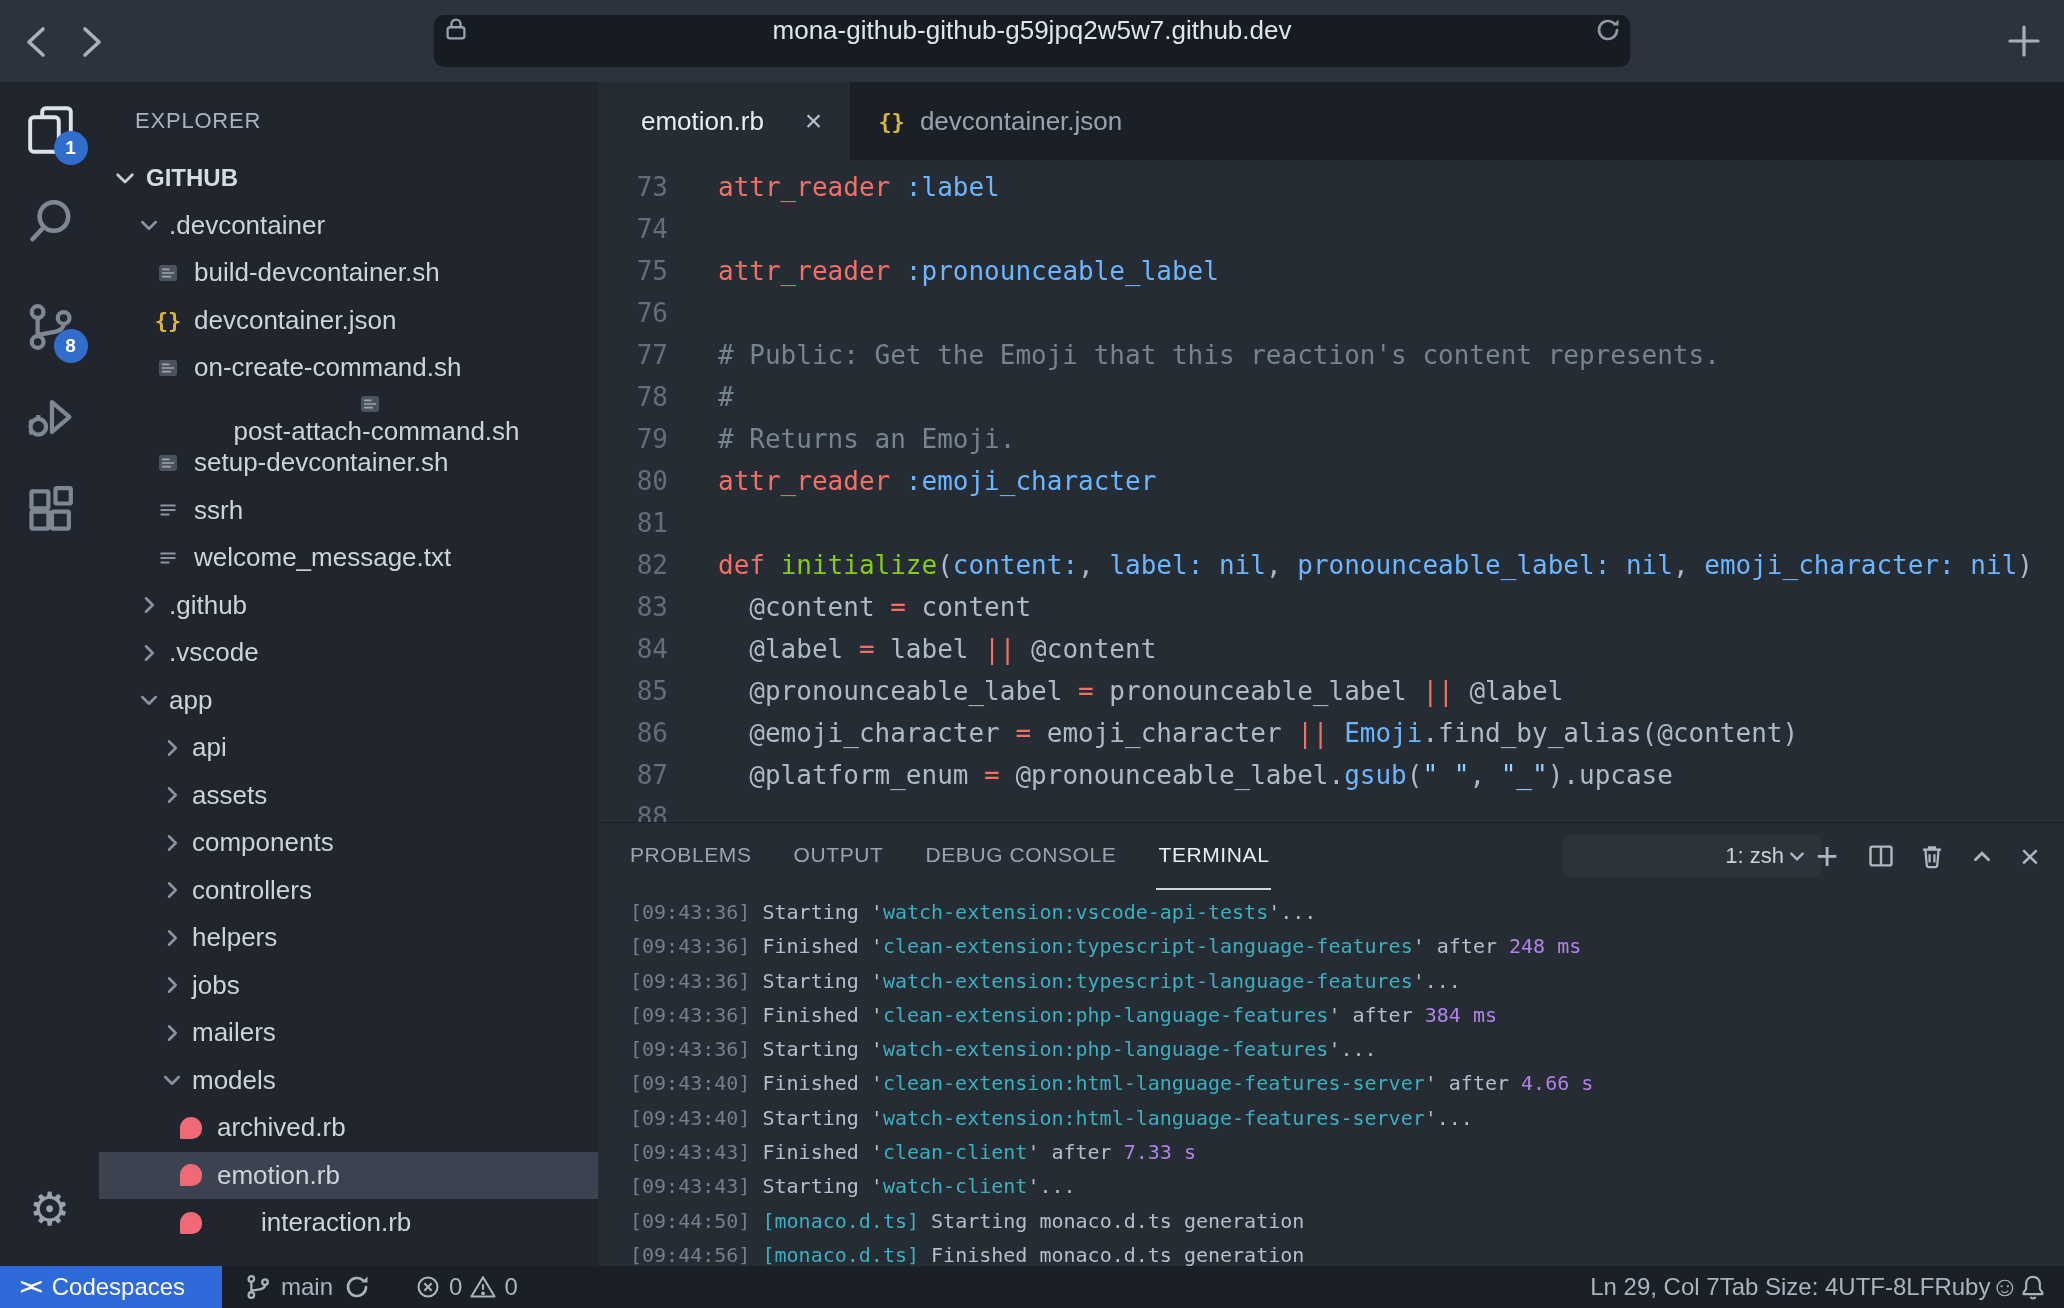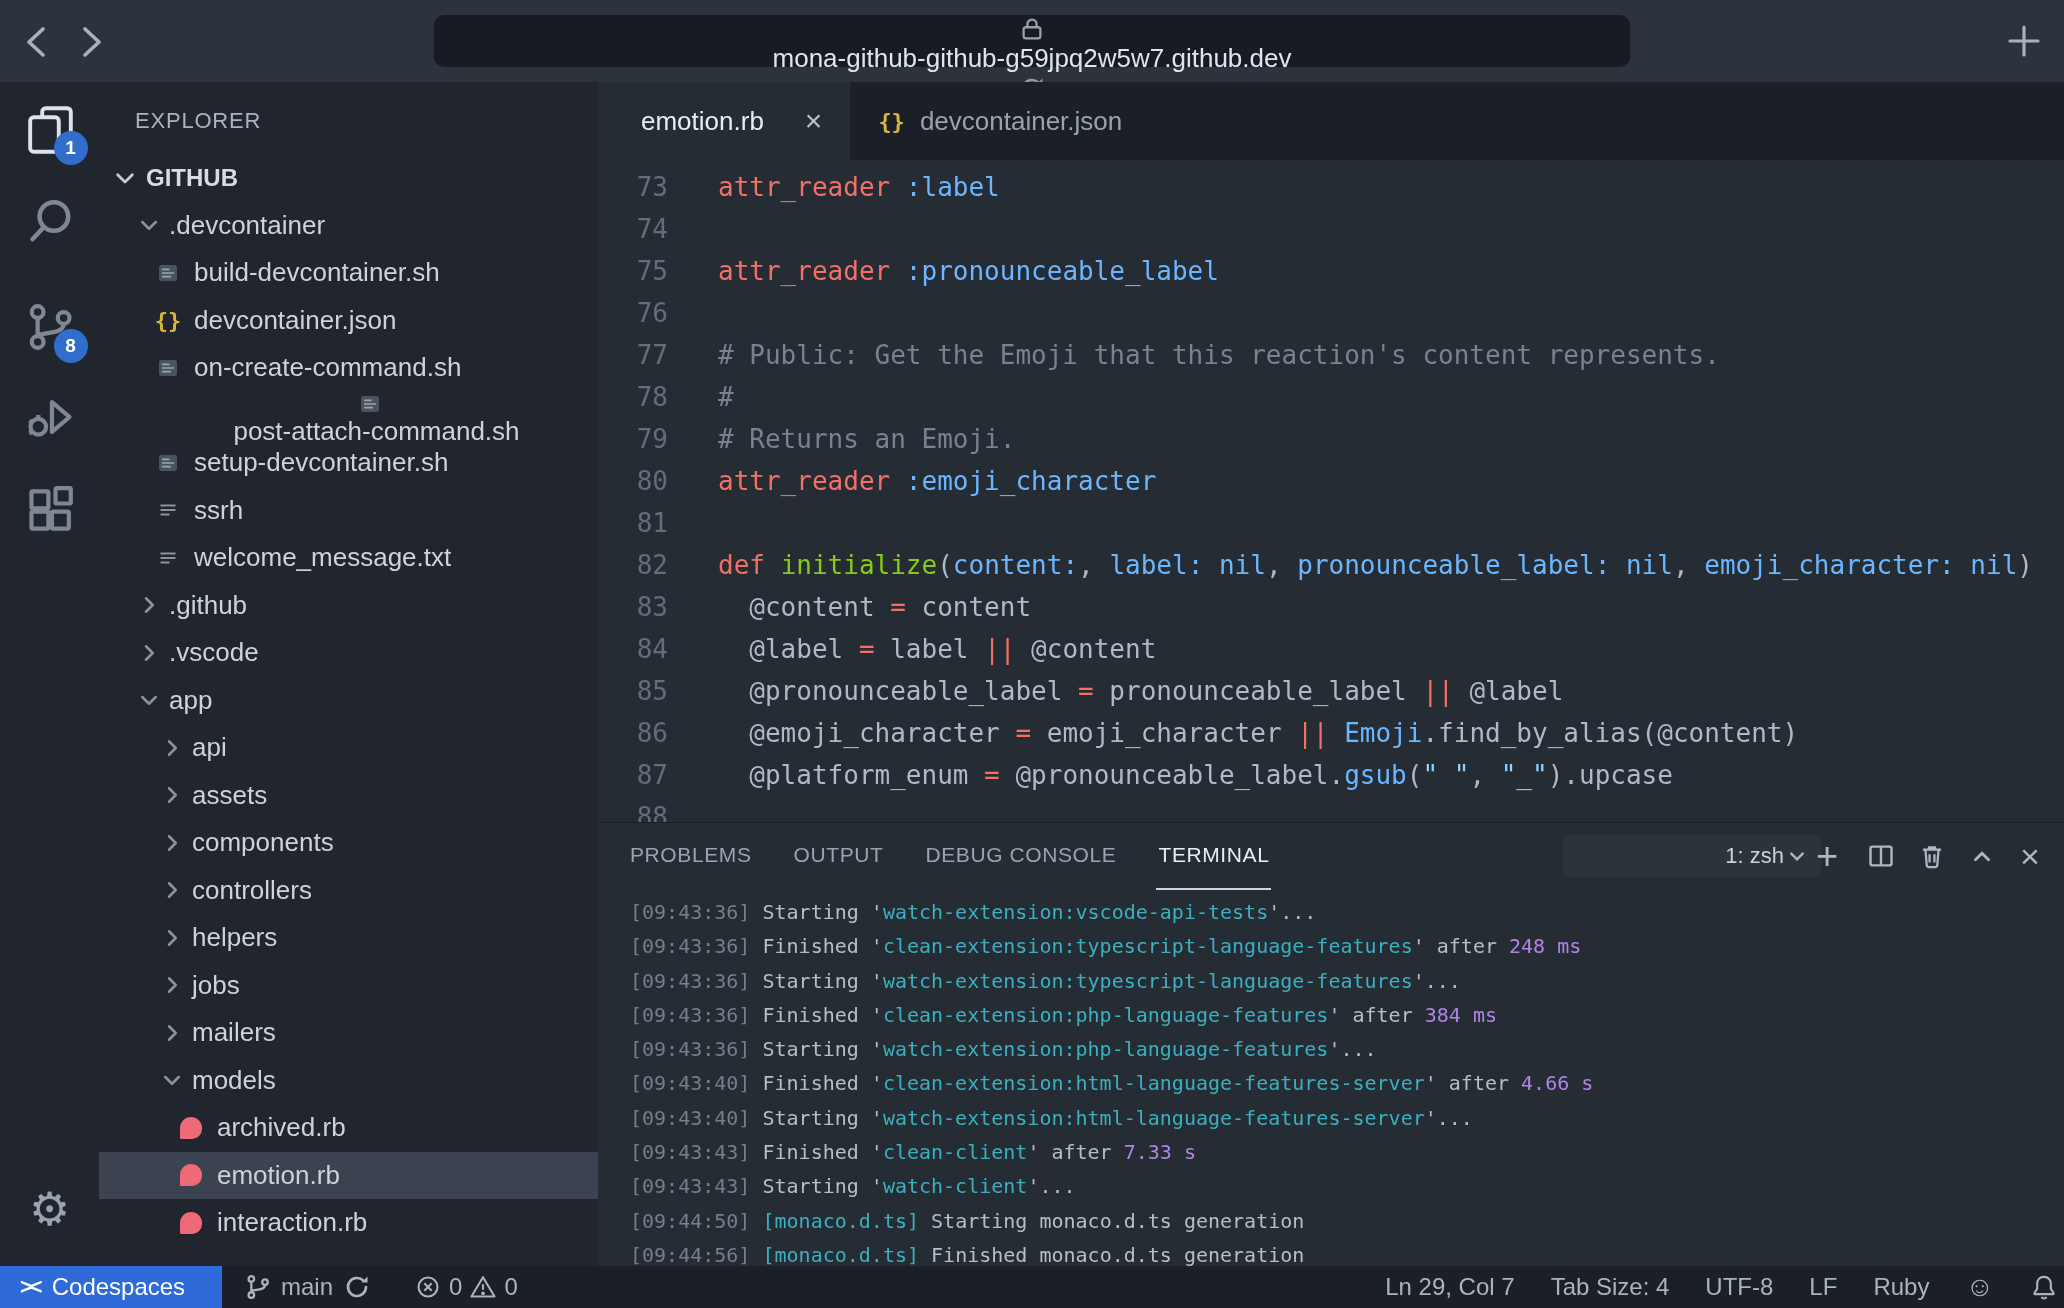--- a/index.html
+++ b/index.html
@@ -2,21 +2,21 @@
 <html><head>
 <meta charset="utf-8">
 <style>
   html,body{margin:0;padding:0;background:#10141a;}
   #app{position:relative;width:2064px;height:1308px;overflow:hidden;
        background:#262c34;font-family:"Liberation Sans",sans-serif;color:#adbac7;}
   svg{display:block;}
   
   .browser-bar{position:absolute;left:0;top:0;width:2064px;height:82px;background:#2c333c;}
   .nav-btn{position:absolute;top:20px;width:44px;height:44px;display:flex;align-items:center;justify-content:center;cursor:pointer;}
-  .url-pill{position:absolute;left:434px;top:15px;width:1196px;height:52px;background:#171c23;border-radius:10px;display:flex;align-items:center;flex-direction:column;}
+  .url-pill{position:absolute;left:434px;top:15px;width:1196px;height:52px;background:#171c23;border-radius:10px;display:flex;align-items:flex-start;}
   .url-text{flex:1;text-align:center;font-size:26px;color:#dfe5ec;}
   .pill-ic{width:44px;display:flex;align-items:center;justify-content:center;}
   .newtab{position:absolute;right:18px;top:19px;width:44px;height:44px;display:flex;align-items:center;justify-content:center;}
   
   .activity-bar{position:absolute;left:0;top:82px;width:99px;height:1184px;background:#21262e;}
   .ai{position:absolute;left:50%;transform:translateX(-50%);width:58px;height:58px;display:flex;align-items:center;justify-content:center;}
   .badge{position:absolute;right:-9px;bottom:-7px;min-width:34px;height:34px;border-radius:17px;background:#316dca;color:#fff;
          font-size:19px;font-weight:bold;display:flex;align-items:center;justify-content:center;}
   .gear{font-size:46px;color:#98a3ae;line-height:1;}
   
@@ -59,21 +59,21 @@
             padding:6px 0 0 32px;font-family:"DejaVu Sans Mono",monospace;font-size:20px;line-height:34.3px;white-space:pre;}
   .t-fg{color:#b6bfc9}.t-ts{color:#747f8b}.t-cyan{color:#3ab0c0}.t-mag{color:#b083e6}
   
   .status-bar{position:absolute;left:0;top:1266px;width:2064px;height:42px;background:#1b2027;
               display:flex;align-items:center;font-size:24px;color:#a9b4bf;}
   .seg{display:flex;align-items:center;gap:9px;cursor:pointer;}
   .codespaces{width:222px;height:42px;background:#2f6bd8;color:#fff;display:flex;align-items:center;gap:12px;padding-left:20px;box-sizing:border-box;}
   .remote-gl{font-weight:bold;font-size:22px;letter-spacing:-3px;}
   .branch-seg{margin-left:22px;}
   .problems-seg{margin-left:42px;gap:7px;}
-  .status-right{margin-left:auto;display:flex;align-items:flex-start;gap:36px;padding-right:6px;}
+  .status-right{margin-left:auto;display:flex;align-items:flex-start;padding-right:17px;}
   .smiley{font-size:28px;color:#a9b4bf;line-height:1;}
 </style>
 </head>
 <body>
 
 <div id="app">
 
   <div class="browser-bar">
     <div class="nav-btn" style="left:16px">
       <span>
@@ -336,21 +336,21 @@
             <span class="ic-ruby"></span>
           </span>
           <span>archived.rb</span>
         </div>
         <div class="trow selected" style="padding-left: 79px;">
           <span class="fic">
             <span class="ic-ruby"></span>
           </span>
           <span>emotion.rb</span>
         </div>
-        <div class="trow" style="padding-left: 79px;">
+        <div class="trow" style="padding-left: 79px; gap: 44px;">
           <span class="fic">
             <span class="ic-ruby"></span>
           </span>
           <span>interaction.rb</span>
         </div>
       </div>
   </div>
 
   <div class="tab-bar">
     <div class="tab active">

